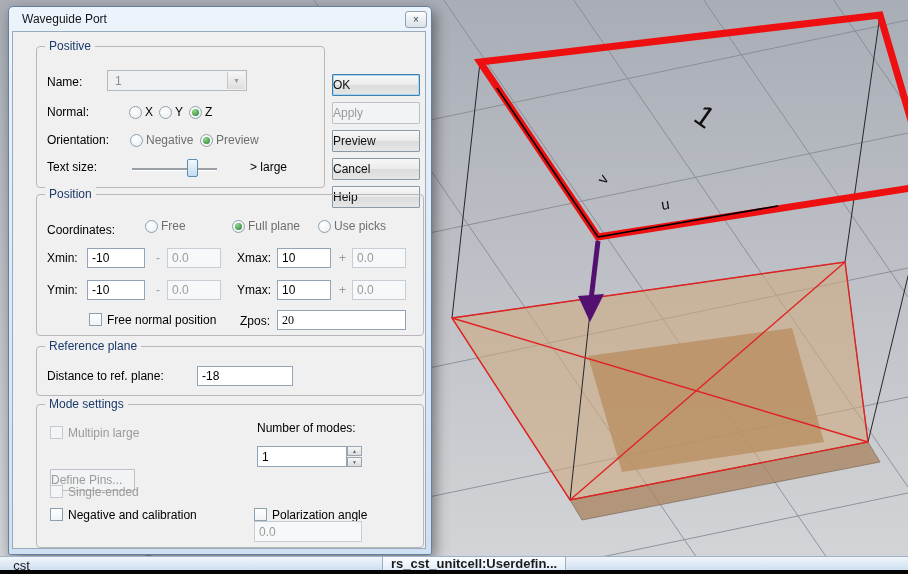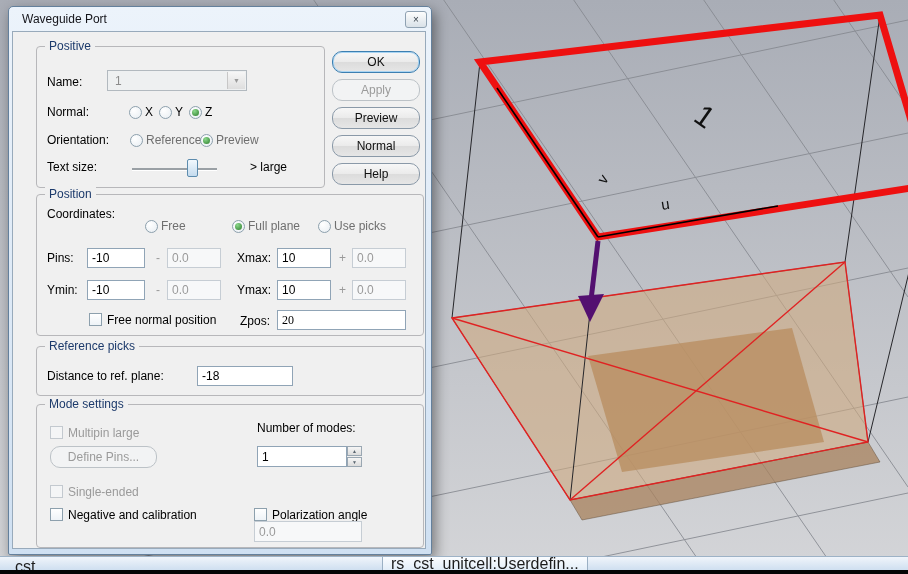--- a/index.html
+++ b/index.html
@@ -47,23 +47,24 @@
     position:absolute;width:13px;height:13px;border:1px solid #8da0ad;
     background:linear-gradient(#ffffff,#eef3f7);box-sizing:border-box;
   }
   .check.dis{border-color:#c3c9cf;background:#f4f5f6;}
   .txt{
     position:absolute;height:20px;font-size:12px;font-family:"Liberation Sans",sans-serif;
     border:1px solid #90a4b6;background:#fff;color:#000;padding:0 4px;box-sizing:border-box;outline:none;
   }
   .txt.dis{border-color:#c6cdd4;background:#f7f8f9;color:#9a9a9a;}
   .btn{
-    position:absolute;width:88px;height:22px;font-size:12px;color:#101010;text-align:center;
-    line-height:20px;border:1px solid #8a99a8;border-radius:10px;box-sizing:border-box;
+    position:absolute;width:88px;height:22px;font-size:12px;color:#101010;
+    line-height:20px;border:1px solid #8a99a8;border-radius:1px;box-sizing:border-box;
     background:linear-gradient(#f7f7f7,#ebebeb 48%,#dcdcdc 52%,#e6e6e6);
+    margin-top:23px;
   }
   .btn.default{border-color:#3c7fb1;box-shadow:inset 0 0 0 1px #a9d4f2;}
   .btn.dis{color:#9b9b9b;border-color:#bcc2c7;background:#f2f3f4;box-shadow:none;}
   .combo{
     position:absolute;height:21px;border:1px solid #b2b9bf;background:#eef0f1;
     font-size:12px;color:#8c8c8c;box-sizing:border-box;
   }
   .combo .val{position:absolute;left:7px;top:3px;}
   .combo .arrow{
     position:absolute;right:1px;top:1px;bottom:1px;width:17px;
@@ -78,27 +79,27 @@
   .spin{position:absolute;width:15px;height:21px;box-sizing:border-box;}
   .spin div{
     height:10px;border:1px solid #9aa7b2;background:linear-gradient(#f6f6f6,#dcdcdc);
     font-size:5px;line-height:8px;text-align:center;color:#5a6670;box-sizing:border-box;
   }
   .spin div+div{margin-top:1px;}
   
   .statusbar{
     position:absolute;left:0;top:556px;width:908px;height:14px;
     background:linear-gradient(#f0f5fb,#cfdff0);border-top:1px solid #9db2c6;
-    font-size:16px;color:#1c1c1c;box-sizing:border-box;
+    font-size:13px;color:#1c1c1c;box-sizing:border-box;
   }
   .statusbar .left-frag{position:absolute;left:6px;top:1px;}
   .statusbar .task-btn{
     position:absolute;left:382px;top:0;height:13px;line-height:13px;padding:0 8px;
     border-left:1px solid #9bb0c4;border-right:1px solid #9bb0c4;
-    background:linear-gradient(#fbfdff,#e2edf8);white-space:nowrap;
+    background:linear-gradient(#fbfdff,#e2edf8);white-space:nowrap;font-weight:bold;
   }
   .black-bar{position:absolute;left:0;top:570px;width:908px;height:4px;background:#050505;}
 </style>
 </head>
 <body>
 
 <div class="scene">
   <svg width="908" height="574" viewBox="0 0 908 574">
     <defs>
       <linearGradient id="bgGrad" x1="0" y1="0" x2="0" y2="1">
@@ -175,46 +176,46 @@
     </div>
     <span class="lbl" style="left:10px;top:58px">Normal:</span>
     <span class="radio" style="left:92px;top:59px"></span>
     <span class="lbl" style="left:108px;top:58px">X</span>
     <span class="radio" style="left:122px;top:59px"></span>
     <span class="lbl" style="left:138px;top:58px">Y</span>
     <span class="radio sel" style="left:152px;top:59px"></span>
     <span class="lbl" style="left:168px;top:58px">Z</span>
     <span class="lbl" style="left:10px;top:86px">Orientation:</span>
     <span class="radio" style="left:93px;top:87px"></span>
-    <span class="lbl" style="left:109px;top:86px;color:#6f6f6f">Reference</span>
+    <span class="lbl" style="left:109px;top:86px;color:#6f6f6f">Negative</span>
     <span class="radio sel" style="left:163px;top:87px"></span>
     <span class="lbl" style="left:179px;top:86px;color:#6f6f6f">Preview</span>
     <span class="lbl" style="left:10px;top:113px">Text size:</span>
     <div class="slider-track" style="left:95px;top:121px;width:85px"></div>
     <div class="slider-thumb" style="left:150px;top:112px"></div>
     <span class="lbl" style="left:213px;top:113px">&gt; large</span>
   </div>
 
   <div class="btn default" style="left:323px;top:44px">OK</div>
   <div class="btn dis" style="left:323px;top:72px">Apply</div>
   <div class="btn" style="left:323px;top:100px">Preview</div>
-  <div class="btn" style="left:323px;top:128px">Normal</div>
+  <div class="btn" style="left:323px;top:128px">Cancel</div>
   <div class="btn" style="left:323px;top:156px">Help</div>
 
   <div class="group" style="left:27px;top:187px;width:386px;height:140px">
     <span class="glabel">Position</span>
-    <span class="lbl" style="left:10px;top:12px">Coordinates:</span>
+    <span class="lbl" style="left:10px;top:28px">Coordinates:</span>
     <span class="radio" style="left:108px;top:25px"></span>
     <span class="lbl" style="left:124px;top:24px;color:#6f6f6f">Free</span>
     <span class="radio sel" style="left:195px;top:25px"></span>
     <span class="lbl" style="left:211px;top:24px;color:#6f6f6f">Full plane</span>
     <span class="radio" style="left:281px;top:25px"></span>
     <span class="lbl" style="left:297px;top:24px;color:#6f6f6f">Use picks</span>
 
-    <span class="lbl" style="left:10px;top:56px">Pins:</span>
+    <span class="lbl" style="left:10px;top:56px">Xmin:</span>
     <input class="txt" style="left: 50px; top: 53px; width: 58px;" value="-10">
     <span class="lbl" style="left:119px;top:56px;color:#9a9a9a">-</span>
     <input class="txt dis" style="left: 130px; top: 53px; width: 54px;" value="0.0">
     <span class="lbl" style="left:200px;top:56px">Xmax:</span>
     <input class="txt" style="left: 240px; top: 53px; width: 54px;" value="10">
     <span class="lbl" style="left:302px;top:56px;color:#9a9a9a">+</span>
     <input class="txt dis" style="left: 315px; top: 53px; width: 54px;" value="0.0">
 
     <span class="lbl" style="left:10px;top:88px">Ymin:</span>
     <input class="txt" style="left: 50px; top: 85px; width: 58px;" value="-10">
@@ -225,31 +226,31 @@
     <span class="lbl" style="left:302px;top:88px;color:#9a9a9a">+</span>
     <input class="txt dis" style="left: 315px; top: 85px; width: 54px;" value="0.0">
 
     <span class="check" style="left:52px;top:118px"></span>
     <span class="lbl" style="left:70px;top:118px">Free normal position</span>
     <span class="lbl" style="left:203px;top:119px">Zpos:</span>
     <input class="txt" style="left: 240px; top: 115px; width: 129px; font-family: Liberation Serif, serif;" value="20">
   </div>
 
   <div class="group" style="left:27px;top:339px;width:386px;height:48px">
-    <span class="glabel">Reference picks</span>
+    <span class="glabel">Reference plane</span>
     <span class="lbl" style="left:10px;top:22px">Distance to ref. plane:</span>
     <input class="txt" style="left: 160px; top: 19px; width: 96px;" value="-18">
   </div>
 
   <div class="group" style="left:27px;top:397px;width:386px;height:142px">
     <span class="glabel">Mode settings</span>
     <span class="check dis" style="left:13px;top:21px"></span>
     <span class="lbl dis" style="left:31px;top:21px">Multipin large</span>
     <span class="lbl" style="left:220px;top:16px">Number of modes:</span>
-    <div class="btn dis" style="left:13px;top:41px;width:107px">Define Pins...</div>
+    <div class="btn dis" style="left:13px;top:41px;width:85px">Define Pins...</div>
     <input class="txt" style="left: 220px; top: 41px; width: 90px; height: 21px;" value="1">
     <div class="spin" style="left:310px;top:41px">
       <div>▲</div>
       <div>▼</div>
     </div>
     <span class="check dis" style="left:13px;top:80px"></span>
     <span class="lbl dis" style="left:31px;top:80px">Single-ended</span>
     <span class="check" style="left:13px;top:103px"></span>
     <span class="lbl" style="left:31px;top:103px">Negative and calibration</span>
     <span class="check" style="left:217px;top:103px"></span>

